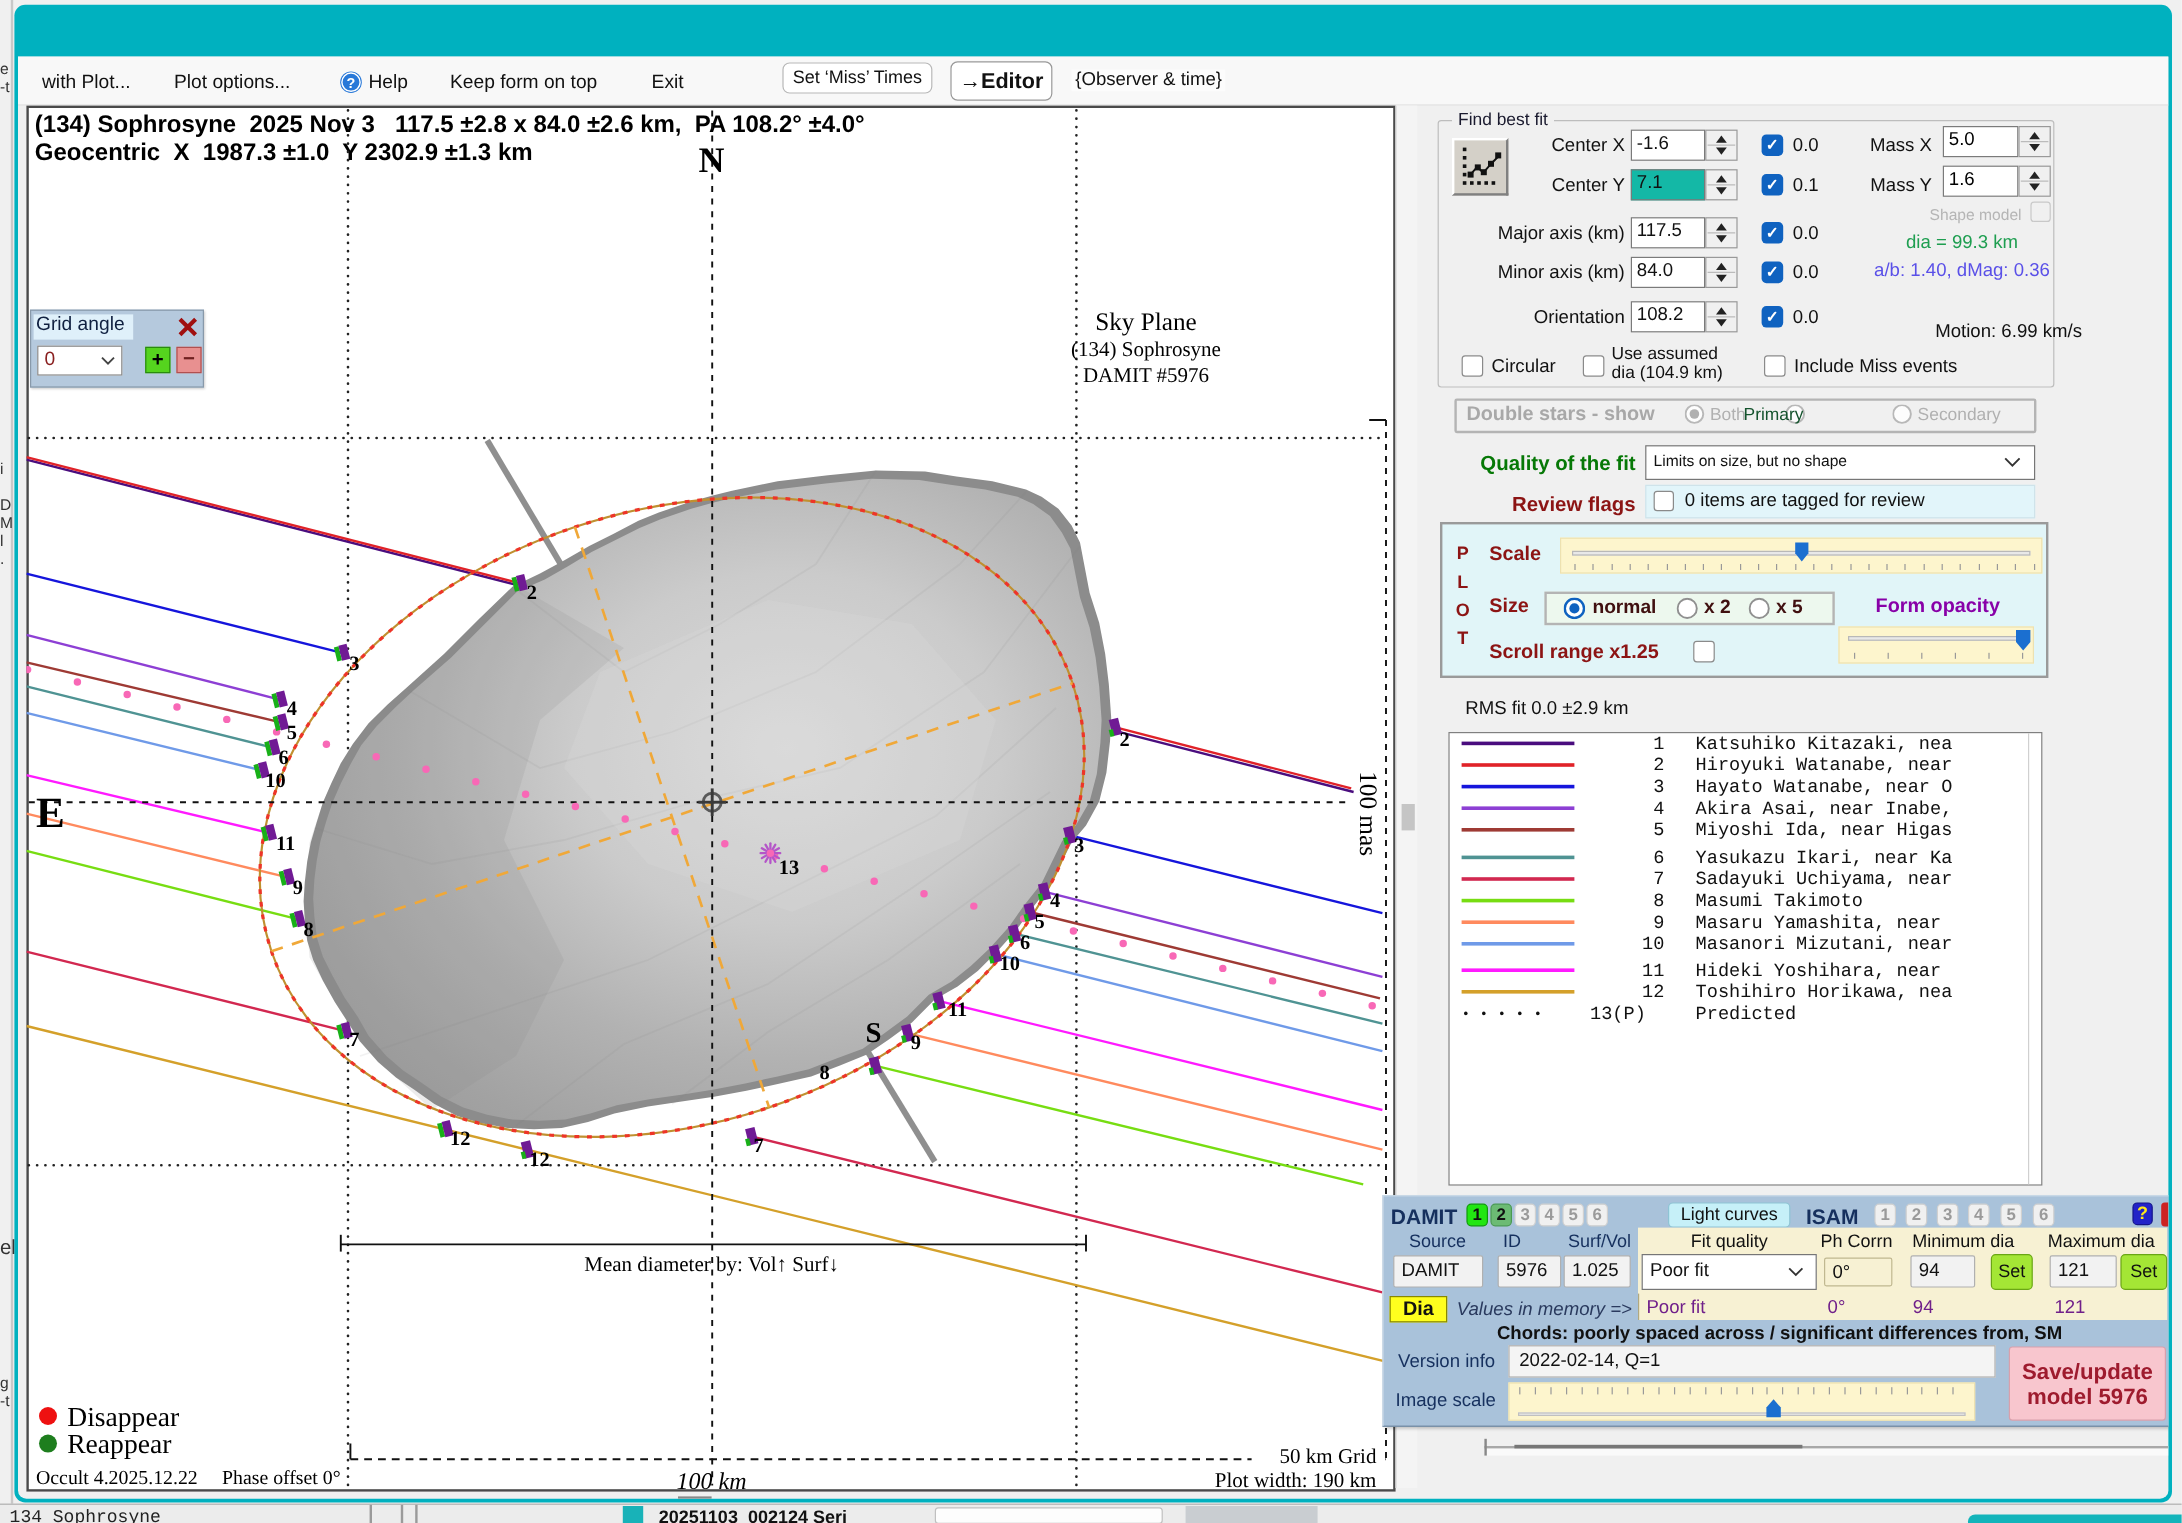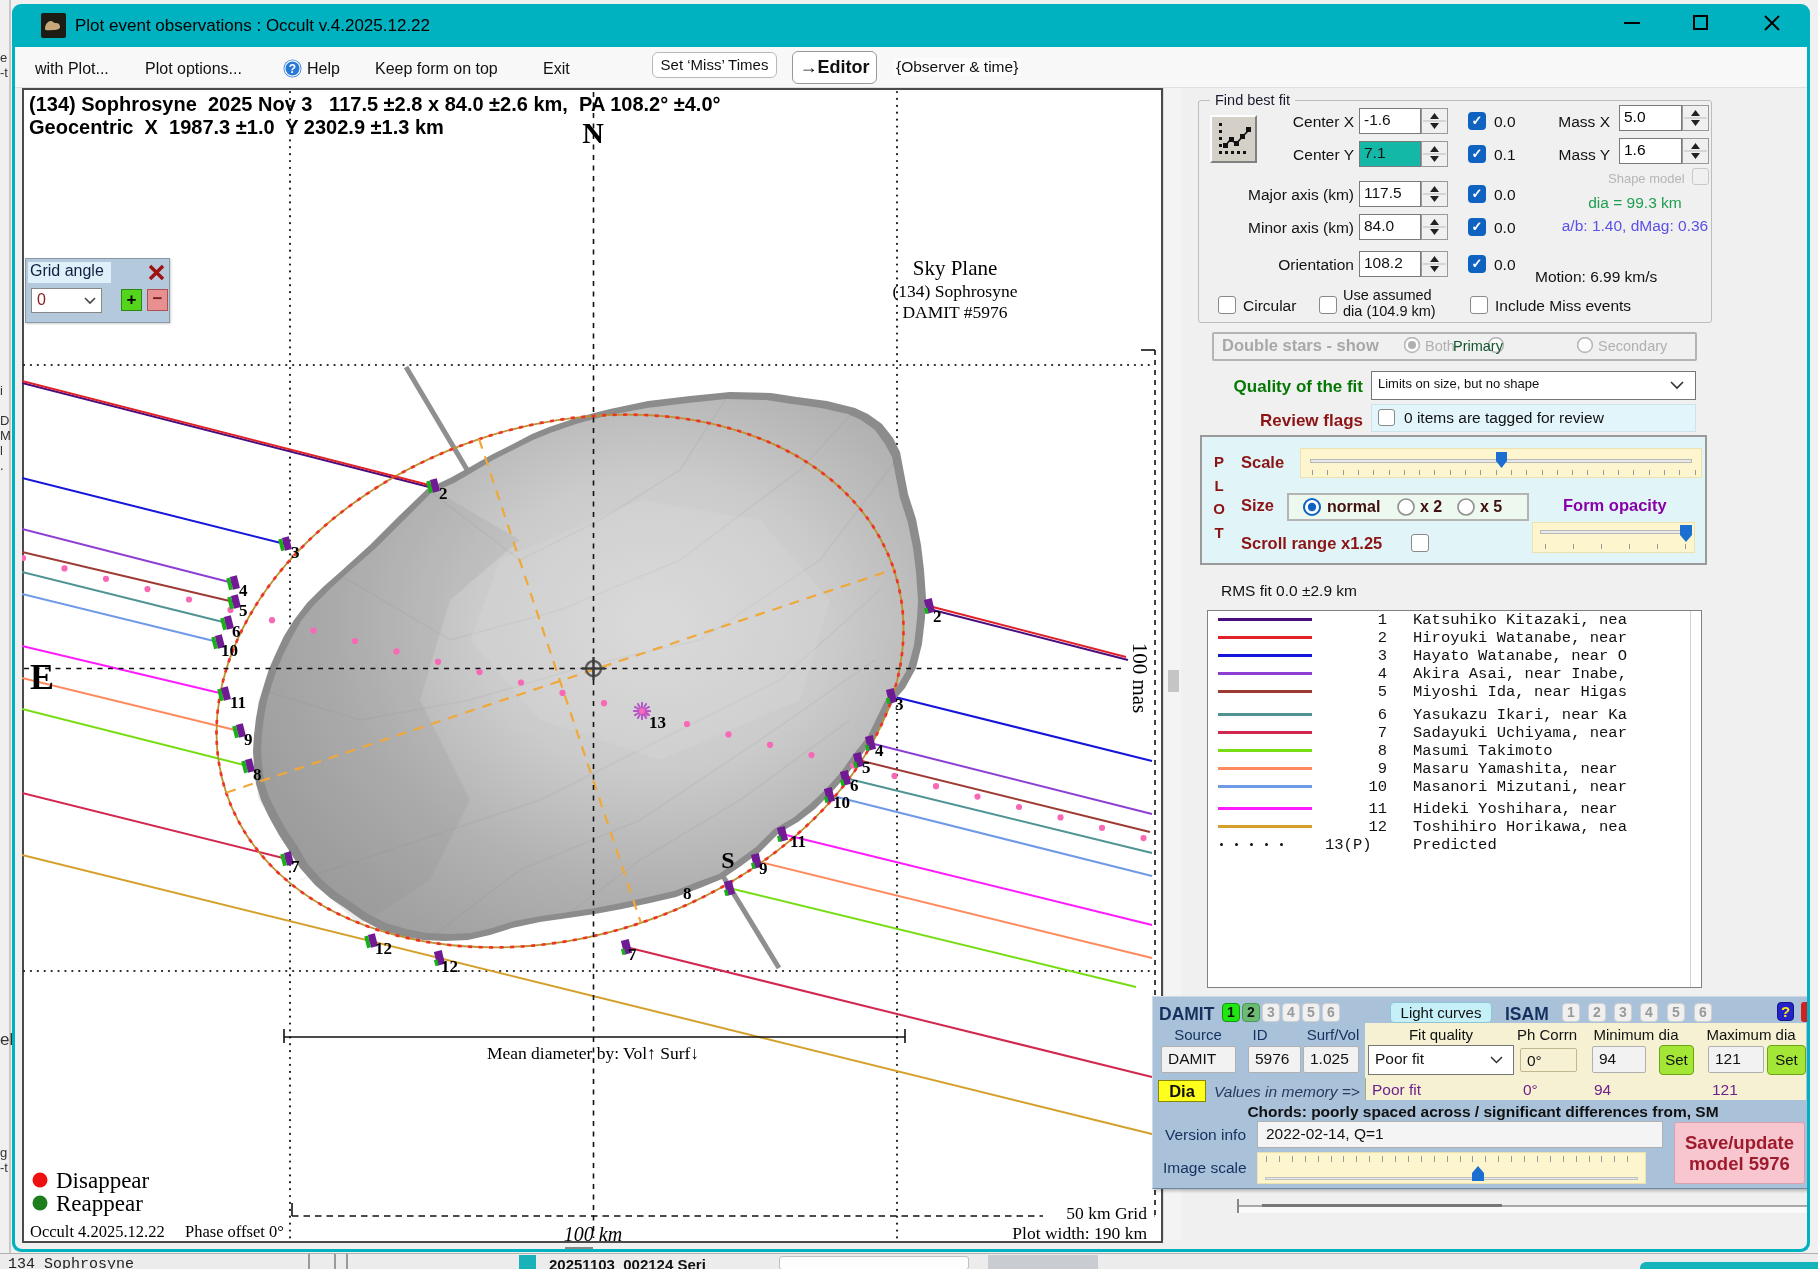--- a/index.html
+++ b/index.html
@@ -34,33 +34,20 @@
  <div class="abs" style="left:334px;top:0;width:2px;height:16px;background:#9a9a9a"></div>
  <div class="abs" style="left:346px;top:0;width:2px;height:16px;background:#9a9a9a"></div>
  <div class="abs" style="left:519px;top:1px;width:17px;height:15px;background:#18b2b8"></div>
  <div class="abs" style="left:549px;top:2px;font-size:15px;font-weight:bold;color:#111">20251103_002124  Seri</div>
  <div class="abs" style="left:779px;top:2px;width:190px;height:14px;background:#fdfdfd;border:1px solid #c0c0c0;border-radius:3px"></div>
  <div class="abs" style="left:988px;top:1px;width:110px;height:15px;background:#c9cdd1"></div>
  <div class="abs" style="left:1640px;top:8px;width:178px;height:8px;background:#14b4ba;border-radius:6px 0 0 0"></div>
 </div>
 
 <div id="win">
- <div id="titlebar">
-  <div id="appicon">
-        <svg width="25" height="25">
-          <path d="M4 16 C4 11 7 8 10 8 C12 8 12 10 15 10 C18 10 19 12 19 14 C19 16 17 17 12 17 C8 17 4 18 4 16 Z" fill="#c8a878"></path>
-        </svg>
-      </div>
-  <div id="titletxt">Plot event observations : Occult v.4.2025.12.22</div>
-  <div class="capbtn" style="left:1612px;top:18px;width:16px;height:2px;background:#000"></div>
-  <div class="capbtn" style="left:1681px;top:11px;width:15px;height:15px;border:2px solid #000"></div>
-  <svg class="capbtn" style="left:1752px;top:11px" width="16" height="16">
-        <path d="M1 1 L15 15 M15 1 L1 15" stroke="#000" stroke-width="1.8"></path>
-      </svg>
- </div>
  <div id="inner">
   <div id="menubar">
    <div class="mi" style="left:20px">with Plot...</div>
    <div class="mi" style="left:130px">Plot options...</div>
    <svg class="abs" style="left:268px;top:12px" width="19" height="19">
           <circle cx="9.5" cy="9.5" r="9" fill="#2878d8"></circle>
           <circle cx="9.5" cy="9.5" r="7.6" fill="none" stroke="#fff" stroke-width="1.2"></circle>
           <text x="9.5" y="14" font-size="12" font-weight="bold" fill="#fff" text-anchor="middle">?</text>
         </svg>
    <div class="mi" style="left:292px">Help</div>
@@ -409,21 +396,21 @@
       <div class="abs" style="left:1604px;top:91px;width:63px;height:26px;background:#fff;border:1px solid #7a7a7a;font-size:15.5px;padding:2px 0 0 4px">1.6</div>
       <div class="abs" style="left:1667px;top:91px;width:27px;height:26px;background:#f0f0f0;border:1px solid #999"><svg width="25" height="24">
           <path d="M12.5 4 L17 10 L8 10 Z" fill="#222"></path>
           <path d="M12.5 20 L17 14 L8 14 Z" fill="#222"></path>
           <line x1="1" y1="12" x2="24" y2="12" stroke="#bbb"></line>
         </svg></div>
       <div class="abs" style="left:1593px;top:124px;font-size:13px;color:#b5b5b5">Shape model</div>
       <div class="abs" style="left:1677px;top:121px;width:17px;height:17px;background:#f0f0f0;border:1px solid #c8c8c8;border-radius:3px"></div>
       <div class="abs" style="left:1530px;top:147px;width:180px;font-size:15.5px;color:#1e9e50;text-align:center">dia = 99.3 km</div>
       <div class="abs" style="left:1510px;top:170px;width:220px;font-size:15.5px;color:#5a50e8;text-align:center">a/b: 1.40, dMag: 0.36</div>
-      <div class="abs" style="left:1520px;top:221px;width:200px;font-size:15.5px;color:#111;text-align:left">Motion: 6.99 km/s</div>
+      <div class="abs" style="left:1520px;top:221px;width:200px;font-size:15.5px;color:#111;text-align:right">Motion: 6.99 km/s</div>
       <div class="abs" style="left:1203px;top:249px;width:18px;height:18px;background:#fff;border:1px solid #8a8a8a;border-radius:3px"></div>
       <div class="abs" style="left:1228px;top:250px;font-size:15.5px;color:#111">Circular</div>
       <div class="abs" style="left:1304px;top:249px;width:18px;height:18px;background:#fff;border:1px solid #8a8a8a;border-radius:3px"></div>
       <div class="abs" style="left:1328px;top:240px;font-size:14.5px;color:#111;line-height:16px">Use assumed<br>dia (104.9 km)</div>
       <div class="abs" style="left:1455px;top:249px;width:18px;height:18px;background:#fff;border:1px solid #8a8a8a;border-radius:3px"></div>
       <div class="abs" style="left:1480px;top:250px;font-size:15.5px;color:#111">Include Miss events</div>
       <div class="abs" style="left:1197px;top:285px;width:485px;height:29px;border:2px solid #b4b4b4;border-radius:2px"></div>
       <div class="abs" style="left:1207px;top:289px;font-size:16.5px;font-weight:bold;color:#a8a8a8">Double stars - show</div>
       <svg class="abs" style="left:1389px;top:290px" width="17" height="17">
         <circle cx="8" cy="8" r="7.4" fill="#fdfdfd" stroke="#b8b8b8" stroke-width="1.6"></circle>

